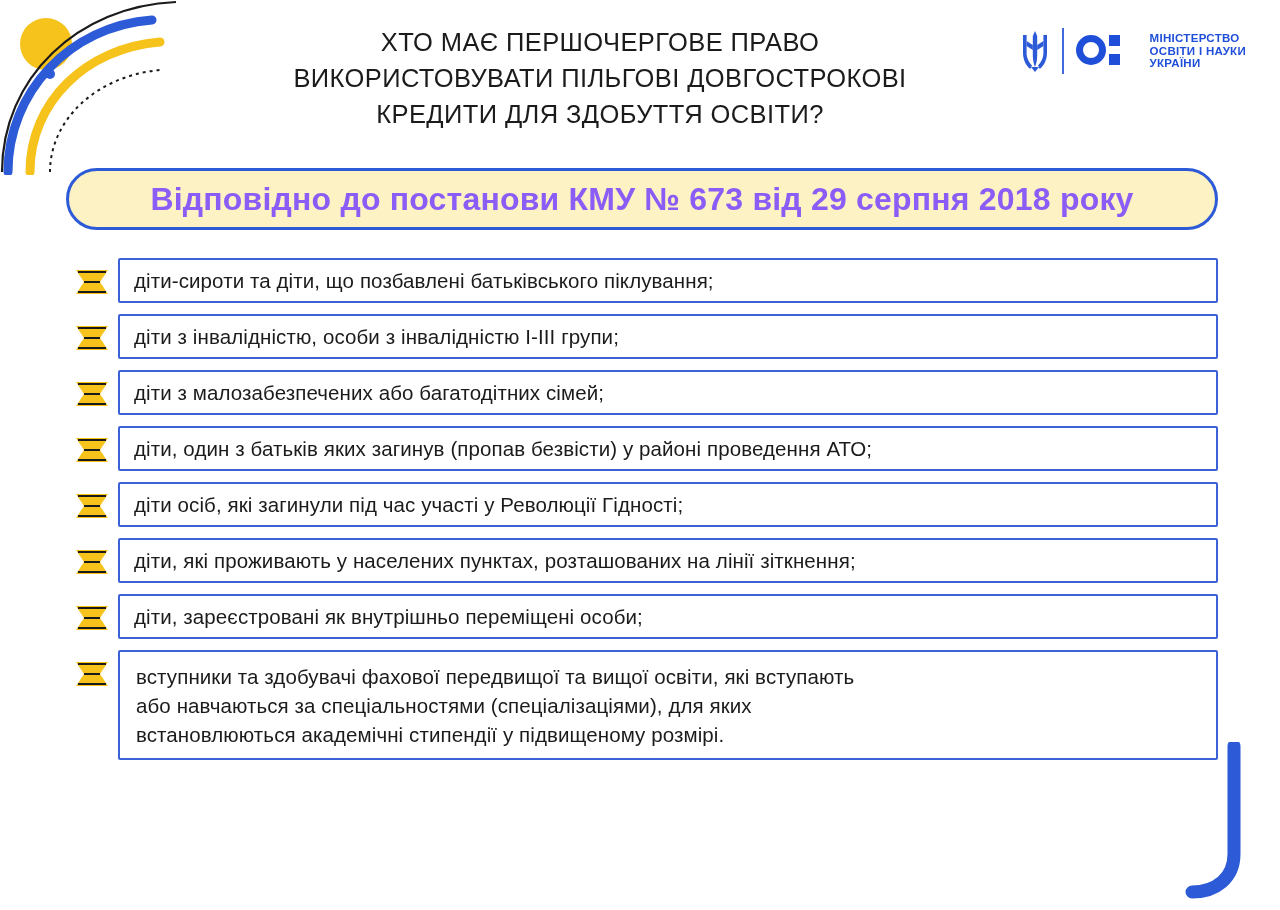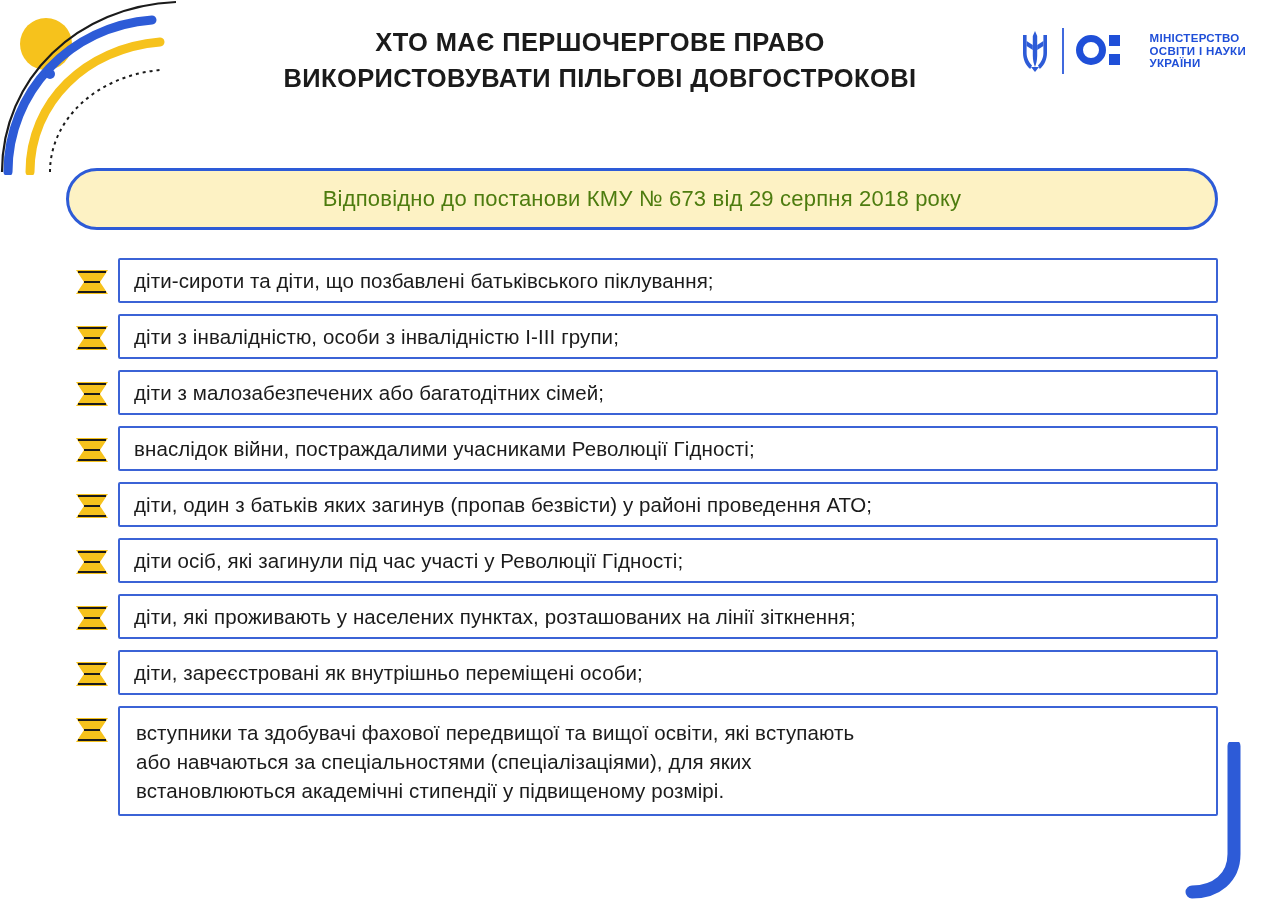--- a/index.html
+++ b/index.html
@@ -34,21 +34,21 @@
     width: 1280px;
     height: 160px;
   }
   .title {
     position: absolute;
     left: 240px;
     top: 24px;
     width: 720px;
     text-align: center;
     color: #1b1b1b;
-    font-weight: bold;
+    font-weight: normal;
     font-size: 25.5px;
     line-height: 36px;
     letter-spacing: 0.4px;
     text-transform: uppercase;
   }
   .title .ln { display: block; white-space: nowrap; }
 
   
   .logo-block {
     position: absolute;
@@ -114,23 +114,23 @@
     height: 62px;
     background: #fdf2c4;
     border: 3px solid #2d5bd7;
     border-radius: 31px;
     box-sizing: border-box;
     display: flex;
     align-items: center;
     justify-content: center;
   }
   .banner-text {
-    color: #4d7c0f;
-    font-weight: normal;
-    font-size: 22px;
+    color: #8b5cf6;
+    font-weight: bold;
+    font-size: 32px;
     letter-spacing: 0.2px;
     white-space: nowrap;
   }
 
   
   .list {
     position: absolute;
     left: 66px;
     top: 258px;
     width: 1152px;
@@ -189,20 +189,21 @@
     <path d="M30 172 C30 102 86 48 160 42" stroke="#f6c21c" stroke-width="9" fill="none" stroke-linecap="round"></path>
     <path d="M50 172 C50 120 96 76 160 70" stroke="#1b1b1b" stroke-width="2" stroke-dasharray="3 4" fill="none"></path>
     <circle cx="50" cy="74" r="5" fill="#2d5bd7"></circle>
   </svg>
 </div>
 
 <div class="header">
   <div class="title">
     <span class="ln">ХТО МАЄ ПЕРШОЧЕРГОВЕ ПРАВО</span>
     <span class="ln">ВИКОРИСТОВУВАТИ ПІЛЬГОВІ ДОВГОСТРОКОВІ</span>
+    <span class="ln">КРЕДИТИ ДЛЯ ЗДОБУТТЯ ОСВІТИ?</span>
   </div>
 
   <div class="logo-block">
     <svg class="tryzub" viewBox="0 0 30 44">
       <path d="M15 2 L17.2 7 L17.2 27 C17.2 31 16.2 35 15 38 C13.8 35 12.8 31 12.8 27 L12.8 7 Z" fill="#2d5bd7"></path>
       <path d="M3 6 L6.6 6 L6.6 24 C6.6 29 9 33.5 12 36.5 L10.2 40 C5.6 36.5 3 30 3 24 Z" fill="#2d5bd7"></path>
       <path d="M27 6 L23.4 6 L23.4 24 C23.4 29 21 33.5 18 36.5 L19.8 40 C24.4 36.5 27 30 27 24 Z" fill="#2d5bd7"></path>
       <path d="M6.6 12 L12.8 16 L12.8 21 L6.6 17 Z" fill="#2d5bd7"></path>
       <path d="M23.4 12 L17.2 16 L17.2 21 L23.4 17 Z" fill="#2d5bd7"></path>
       <path d="M11 38 L19 38 L15 43 Z" fill="#2d5bd7"></path>
@@ -266,33 +267,20 @@
         <path d="M12 12 L40 12" stroke="#1b1b1b" stroke-width="2"></path>
         <path d="M12 32 L40 32" stroke="#1b1b1b" stroke-width="2"></path>
       </svg>
     </div>
     <div class="pill">
       <span class="pill-text">діти з малозабезпечених або багатодітних сімей;</span>
     </div>
   </div>
 
 
-  <div class="row">
-    <div class="bullet-icon">
-      <svg width="52" height="44" viewBox="0 0 52 44">
-        <path d="M10 10 L42 10 L34 22 L42 34 L10 34 L18 22 Z" fill="#f6c21c"></path>
-        <path d="M18 22 L34 22" stroke="#1b1b1b" stroke-width="2"></path>
-        <path d="M12 12 L40 12" stroke="#1b1b1b" stroke-width="2"></path>
-        <path d="M12 32 L40 32" stroke="#1b1b1b" stroke-width="2"></path>
-      </svg>
-    </div>
-    <div class="pill">
-      <span class="pill-text">внаслідок війни, постраждалими учасниками Революції Гідності;</span>
-    </div>
-  </div>
 
   <div class="row">
     <div class="bullet-icon">
       <svg width="52" height="44" viewBox="0 0 52 44">
         <path d="M10 10 L42 10 L34 22 L42 34 L10 34 L18 22 Z" fill="#f6c21c"></path>
         <path d="M18 22 L34 22" stroke="#1b1b1b" stroke-width="2"></path>
         <path d="M12 12 L40 12" stroke="#1b1b1b" stroke-width="2"></path>
         <path d="M12 32 L40 32" stroke="#1b1b1b" stroke-width="2"></path>
       </svg>
     </div>

